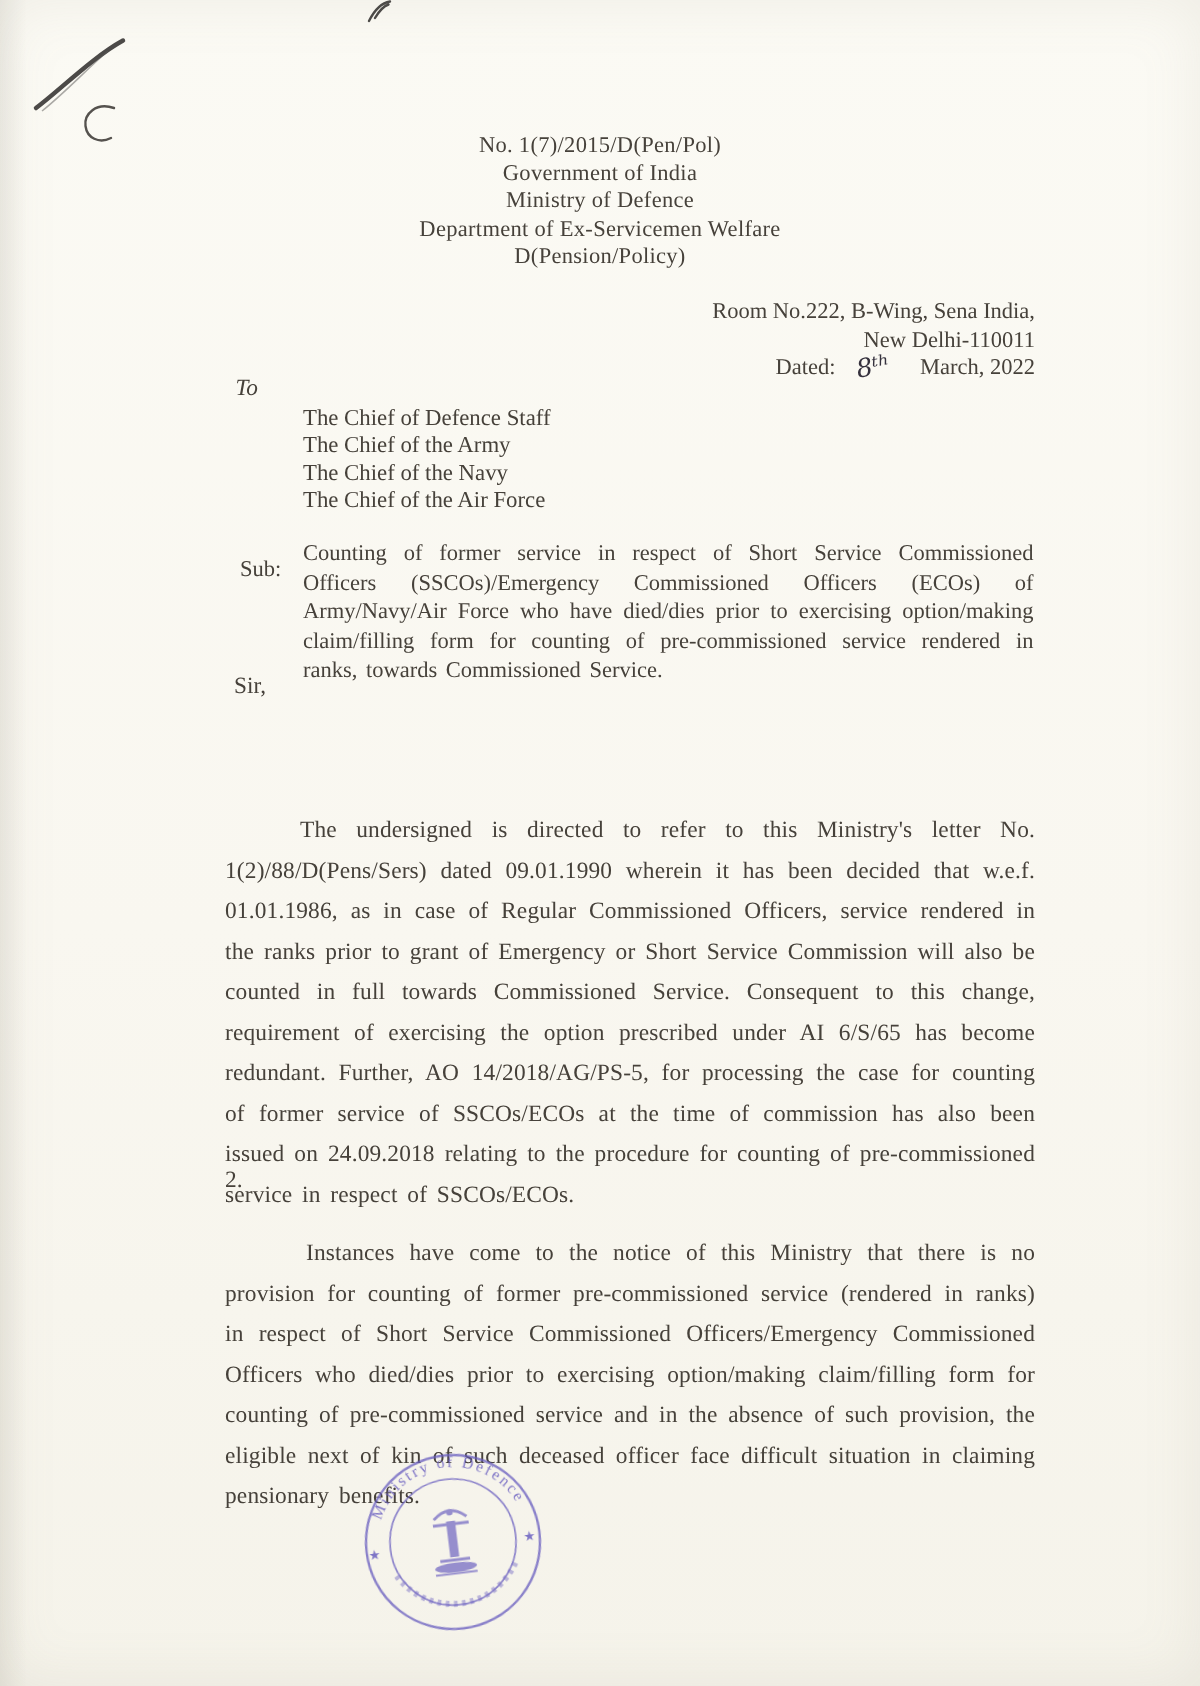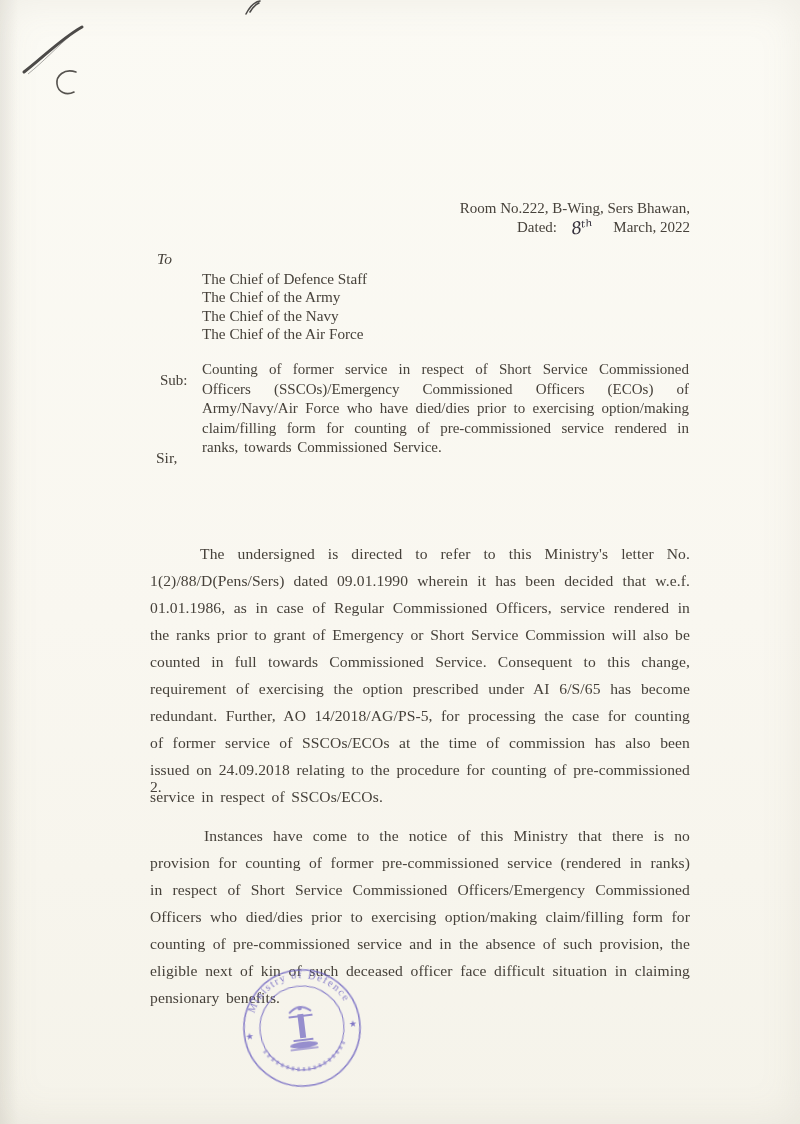--- a/index.html
+++ b/index.html
@@ -96,23 +96,31 @@
     <path d="M6,50 C 22,38 44,16 64,5" stroke="#4c4a48" stroke-width="3" fill="none" stroke-linecap="round"></path>
     <path d="M10,52 C 24,41 40,24 54,12" stroke="#5a5856" stroke-width="1" fill="none" opacity="0.5"></path>
   </svg>
   <svg class="c-mark" width="30" height="32" viewBox="0 0 30 32">
     <path d="M24,6 C 12,2 4,10 5,18 C 6,26 14,30 22,26" stroke="#55524e" stroke-width="1.6" fill="none" stroke-linecap="round"></path>
   </svg>
   <svg class="top-smudge" width="22" height="16" viewBox="0 0 22 16">
     <path d="M4,14 C 8,6 12,2 18,1 M8,12 C 11,7 14,4 17,3" stroke="#4c4a48" stroke-width="1.6" fill="none" stroke-linecap="round"></path>
   </svg>
 
+  <div class="center-head">
+    <div class="line">No. 1(7)/2015/D(Pen/Pol)</div>
+    <div class="line">Government of India</div>
+    <div class="line">Ministry of Defence</div>
+    <div class="line">Department of Ex-Servicemen Welfare</div>
+    <div class="line">D(Pension/Policy)</div>
+  </div>
 
   <div class="addr-block">
-    <div class="line">Room No.222, B-Wing, Sers Bhawan,</div>
+    <div class="line">Room No.222, B-Wing, Sena India,</div>
+    <div class="line">New Delhi-110011</div>
     <div class="dated-line">
       <span>Dated:</span>
       <span class="handwritten">8ᵗʰ</span>
       <span>March, 2022</span>
     </div>
   </div>
 
   <div class="to-label">To</div>
   <div class="recipients">
     <div class="line">The Chief of Defence Staff</div>

